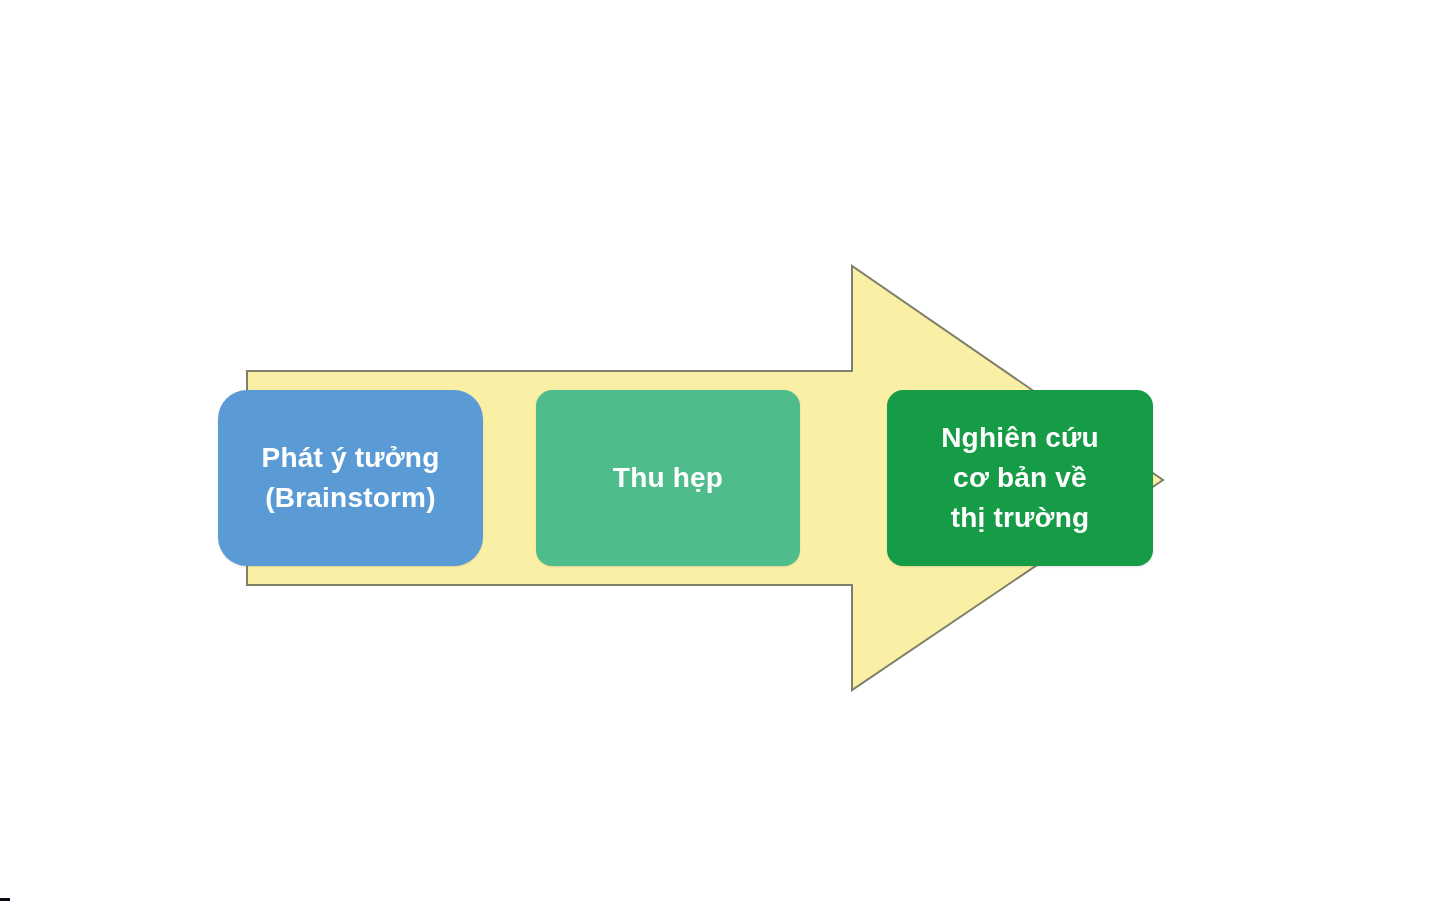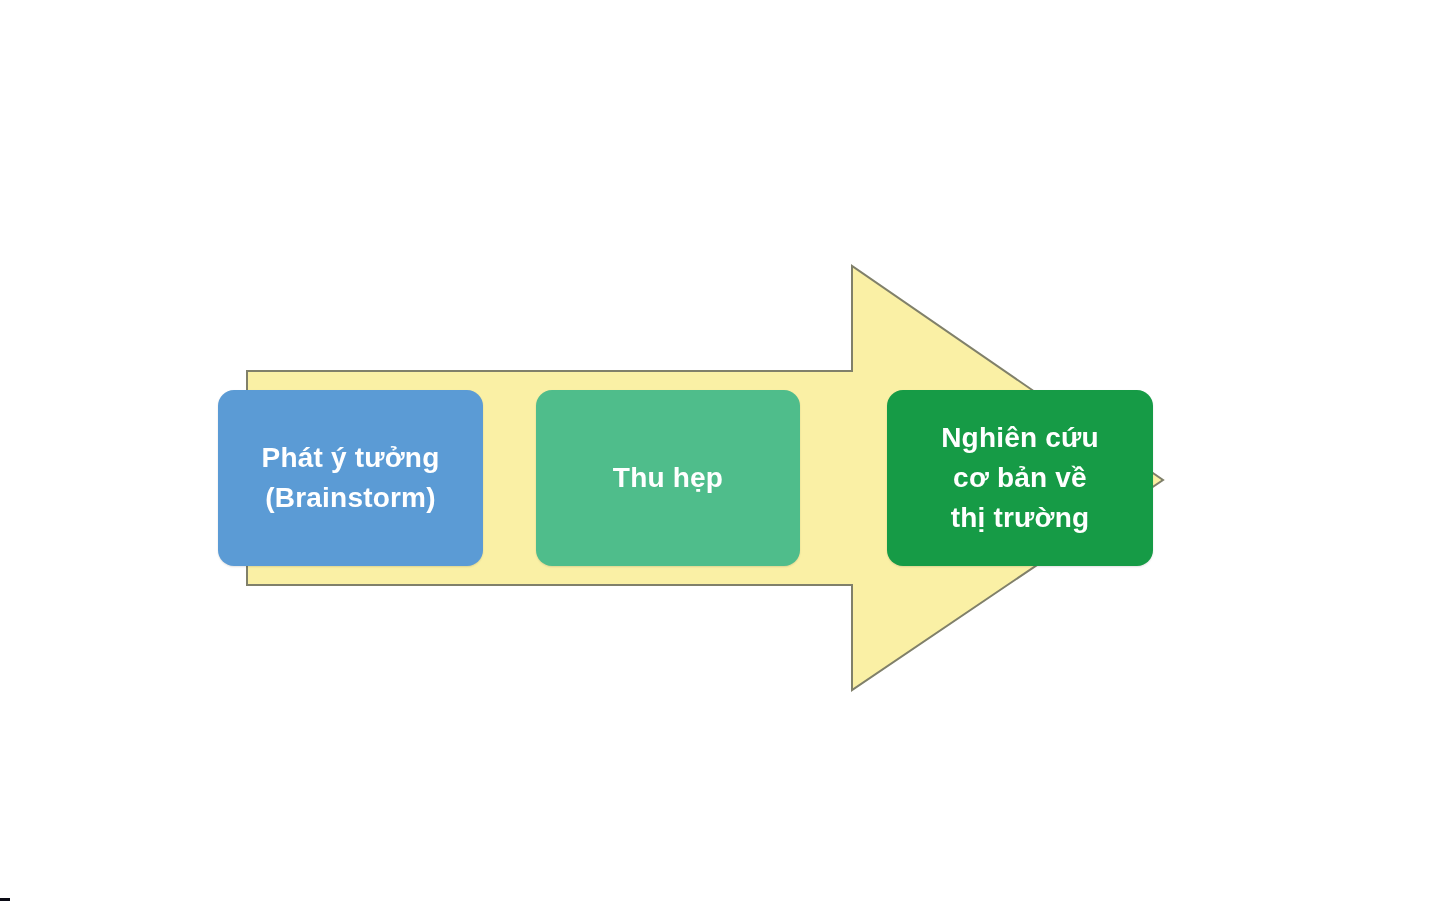--- a/index.html
+++ b/index.html
@@ -27,21 +27,21 @@
     position: absolute;
     top: 390px;
     height: 176px;
     border-radius: 16px;
     display: flex;
     align-items: center;
     justify-content: center;
     text-align: center;
     box-shadow: 0 1px 2px rgba(0,0,0,0.12);
   }
-  .step-0 { left: 218px; width: 265px; }
+  .step-0 { left: 218px; width: 265px; border-radius: 29px; }
   .step-1 { left: 536px; width: 264px; }
   .step-2 { left: 887px; width: 266px; }
   .step-label {
     font-size: 28px;
     font-weight: bold;
     line-height: 1.42;
     white-space: pre-line;
     letter-spacing: 0.2px;
   }
   .artifact-mark {

